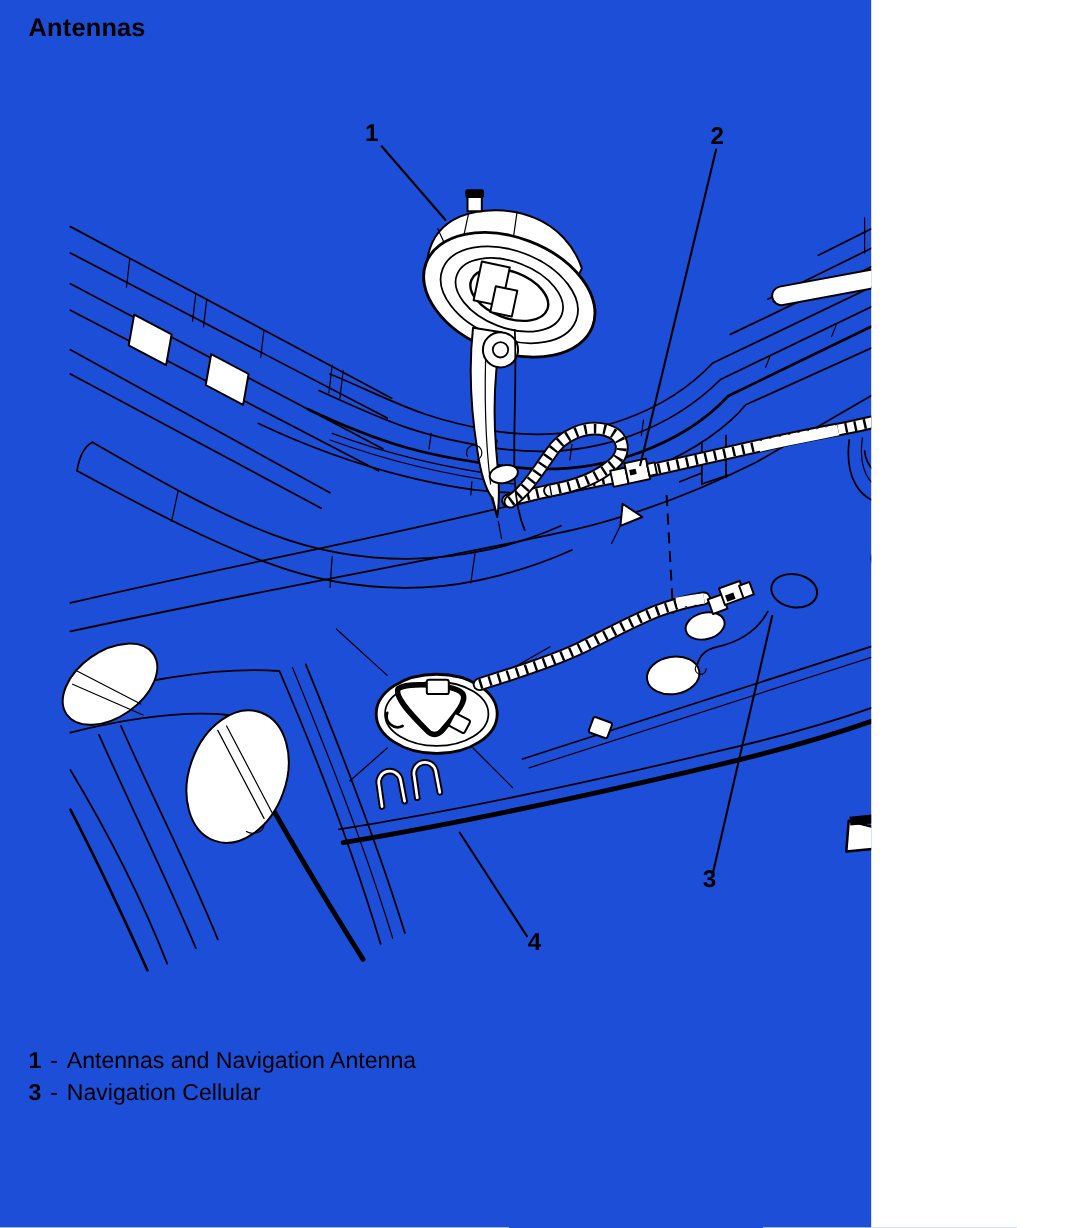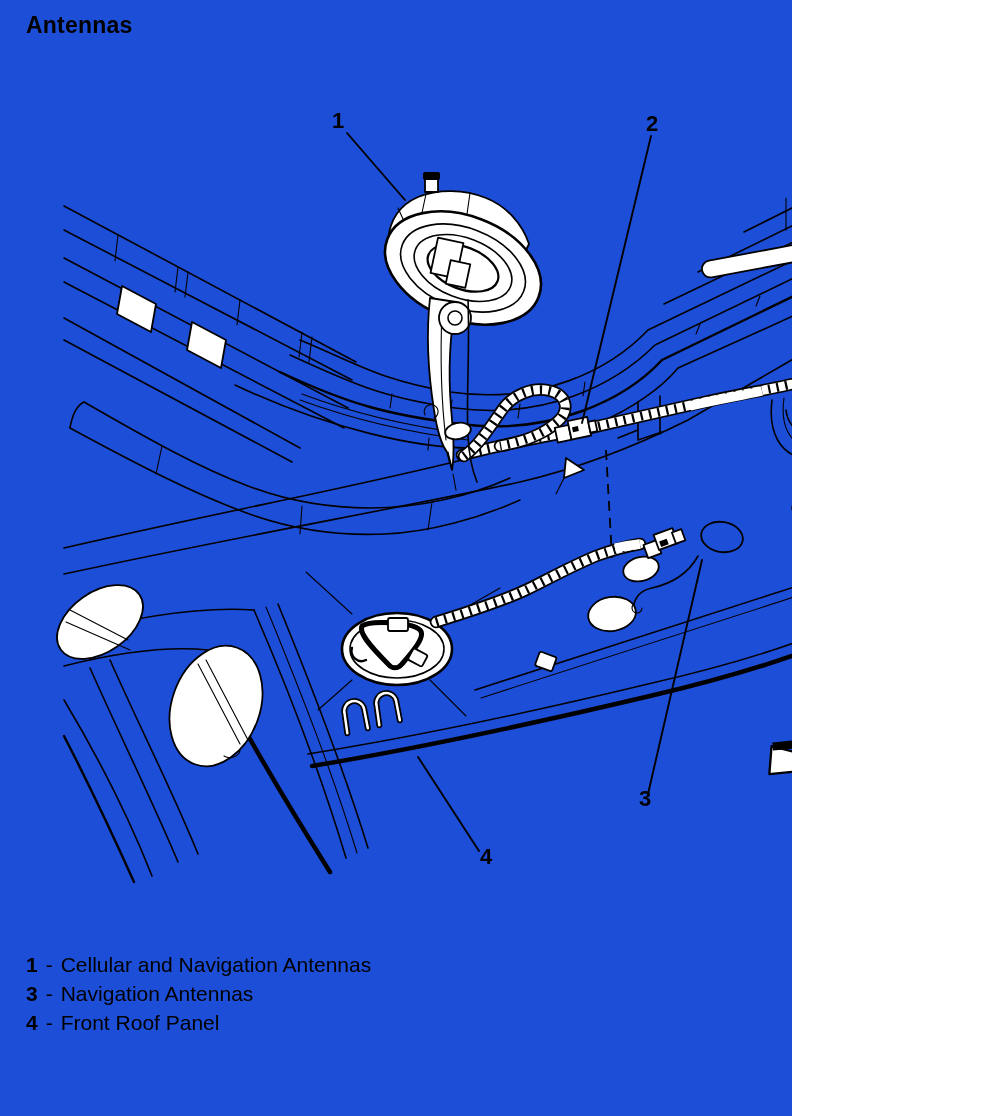--- a/index.html
+++ b/index.html
@@ -234,22 +234,19 @@
       <path class="leader" d="M479,851 L418,757"></path>
       <text class="callout" x="338" y="128" text-anchor="middle">1</text>
       <text class="callout" x="652" y="131" text-anchor="middle">2</text>
       <text class="callout" x="645" y="806" text-anchor="middle">3</text>
       <text class="callout" x="486" y="864" text-anchor="middle">4</text>
     </g>
   </svg>
 
   <div id="legend">
     <div class="legend-row">
-      <span class="legend-num">1</span><span class="legend-sep">-</span><span>Cellular and Navigation Antennas</span>
+      <span class="legend-num">1</span><span class="legend-sep">-</span><span>Antennas and Navigation Antenna</span>
     </div>
     <div class="legend-row">
-      <span class="legend-num">3</span><span class="legend-sep">-</span><span>Navigation Antennas</span>
-    </div>
-    <div class="legend-row">
-      <span class="legend-num">4</span><span class="legend-sep">-</span><span>Front Roof Panel</span>
+      <span class="legend-num">3</span><span class="legend-sep">-</span><span>Navigation Cellular</span>
     </div>
   </div>
 </div>
 
 </body></html>

